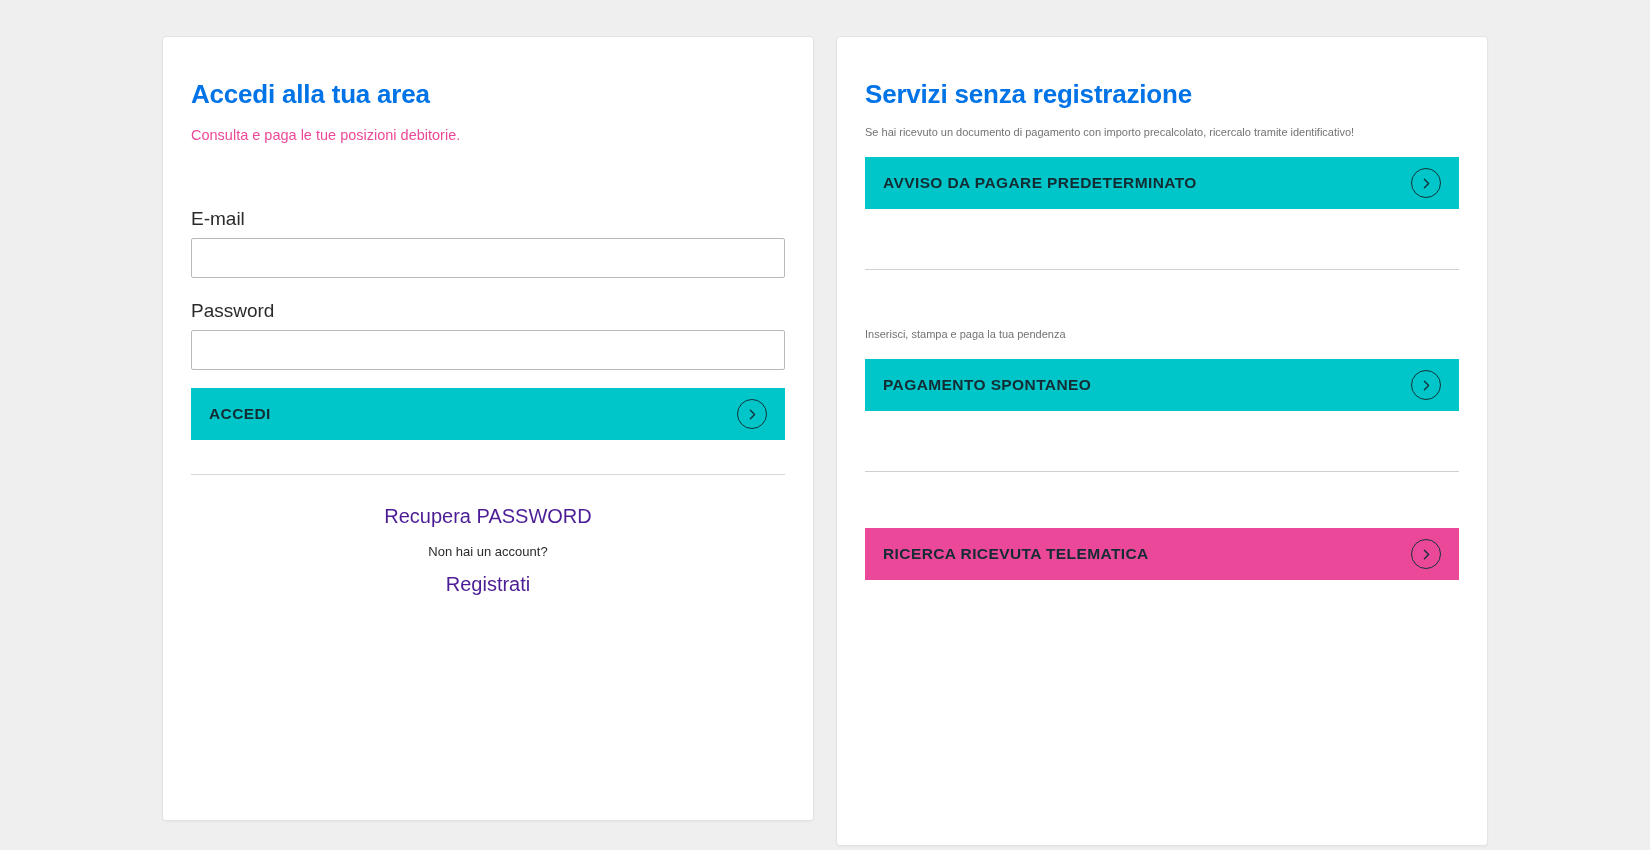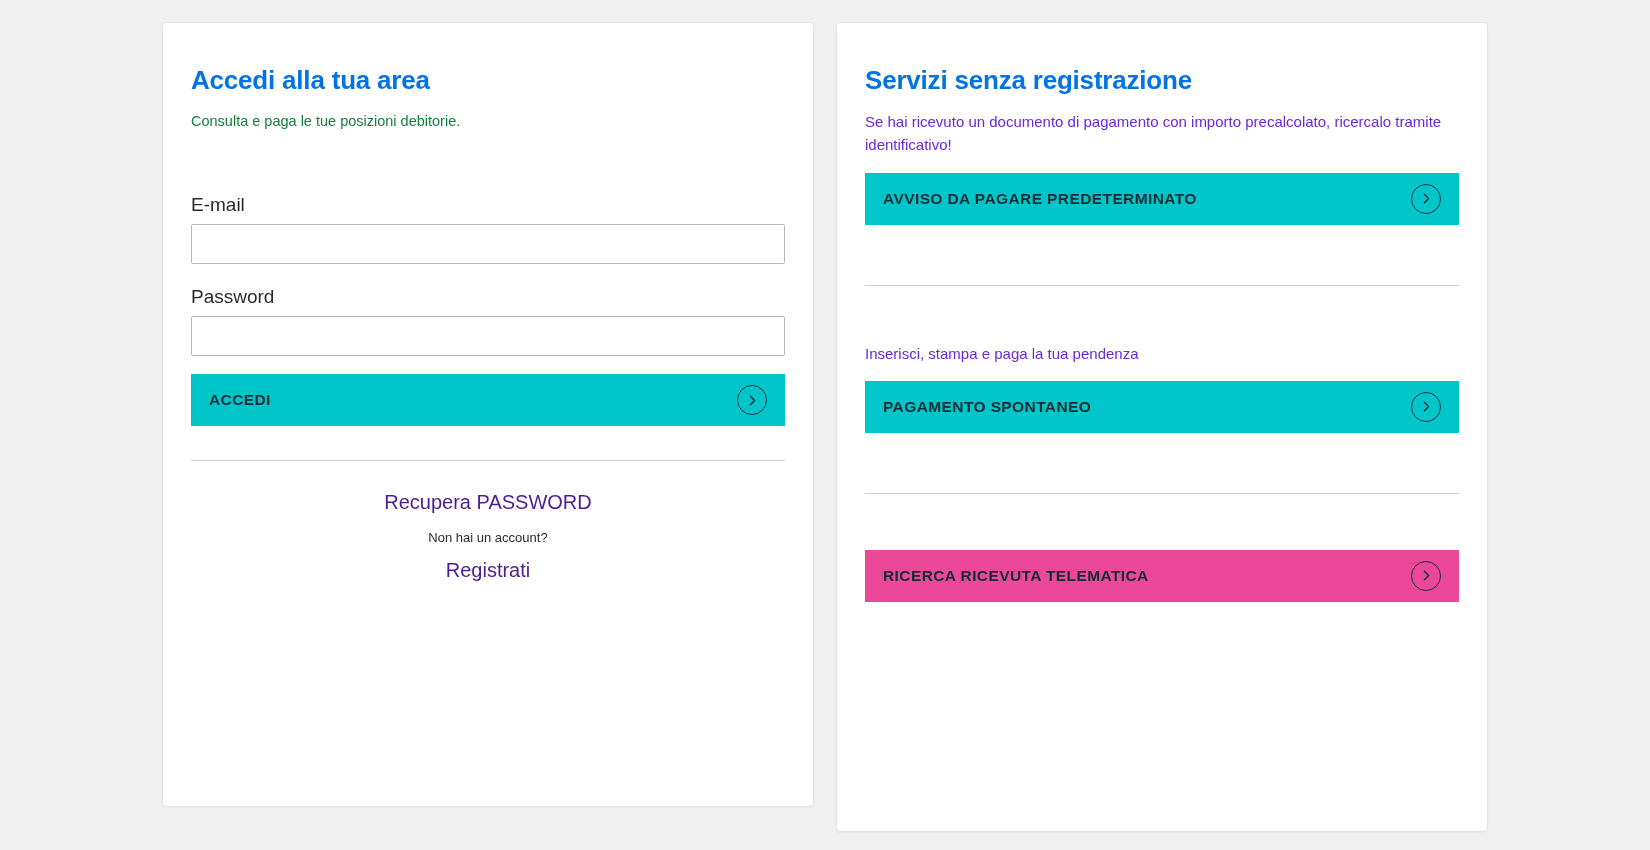--- a/index.html
+++ b/index.html
@@ -15,21 +15,21 @@
   }
   .page {
     position: relative;
     width: 1650px;
     height: 850px;
     box-sizing: border-box;
     display: flex;
     justify-content: center;
     align-items: flex-start;
     gap: 22px;
-    padding-top: 22px;
+    padding-top: 36px;
   }
   .card {
     background: #ffffff;
     border: 1px solid #e3e3e3;
     border-radius: 4px;
     box-sizing: border-box;
     box-shadow: 0 1px 2px rgba(0,0,0,0.04);
   }
   .card-left {
     width: 652px;
@@ -42,21 +42,21 @@
     padding: 42px 28px 0 28px;
   }
   .card-title {
     color: #0073e6;
     font-size: 26px;
     font-weight: bold;
     margin: 0 0 14px 0;
     letter-spacing: -0.2px;
   }
   .card-sub {
-    color: #15803d;
+    color: #ec4899;
     font-size: 14.5px;
     line-height: 1.55;
     margin: 0;
     max-width: 560px;
   }
 
   
   .form {
     margin-top: 62px;
   }
@@ -145,22 +145,22 @@
     cursor: pointer;
   }
   .no-account {
     font-size: 13px;
     color: #2b2b2b;
     margin: 16px 0 14px 0;
   }
 
   
   .rsection-text {
-    color: #6d28d9;
-    font-size: 15px;
+    color: #737373;
+    font-size: 11px;
     line-height: 1.55;
     margin: 0 0 16px 0;
     max-width: 600px;
   }
   .rsection {
     margin-bottom: 0;
   }
   .rsep {
     border: none;
     border-top: 1px solid #d0d0d0;

